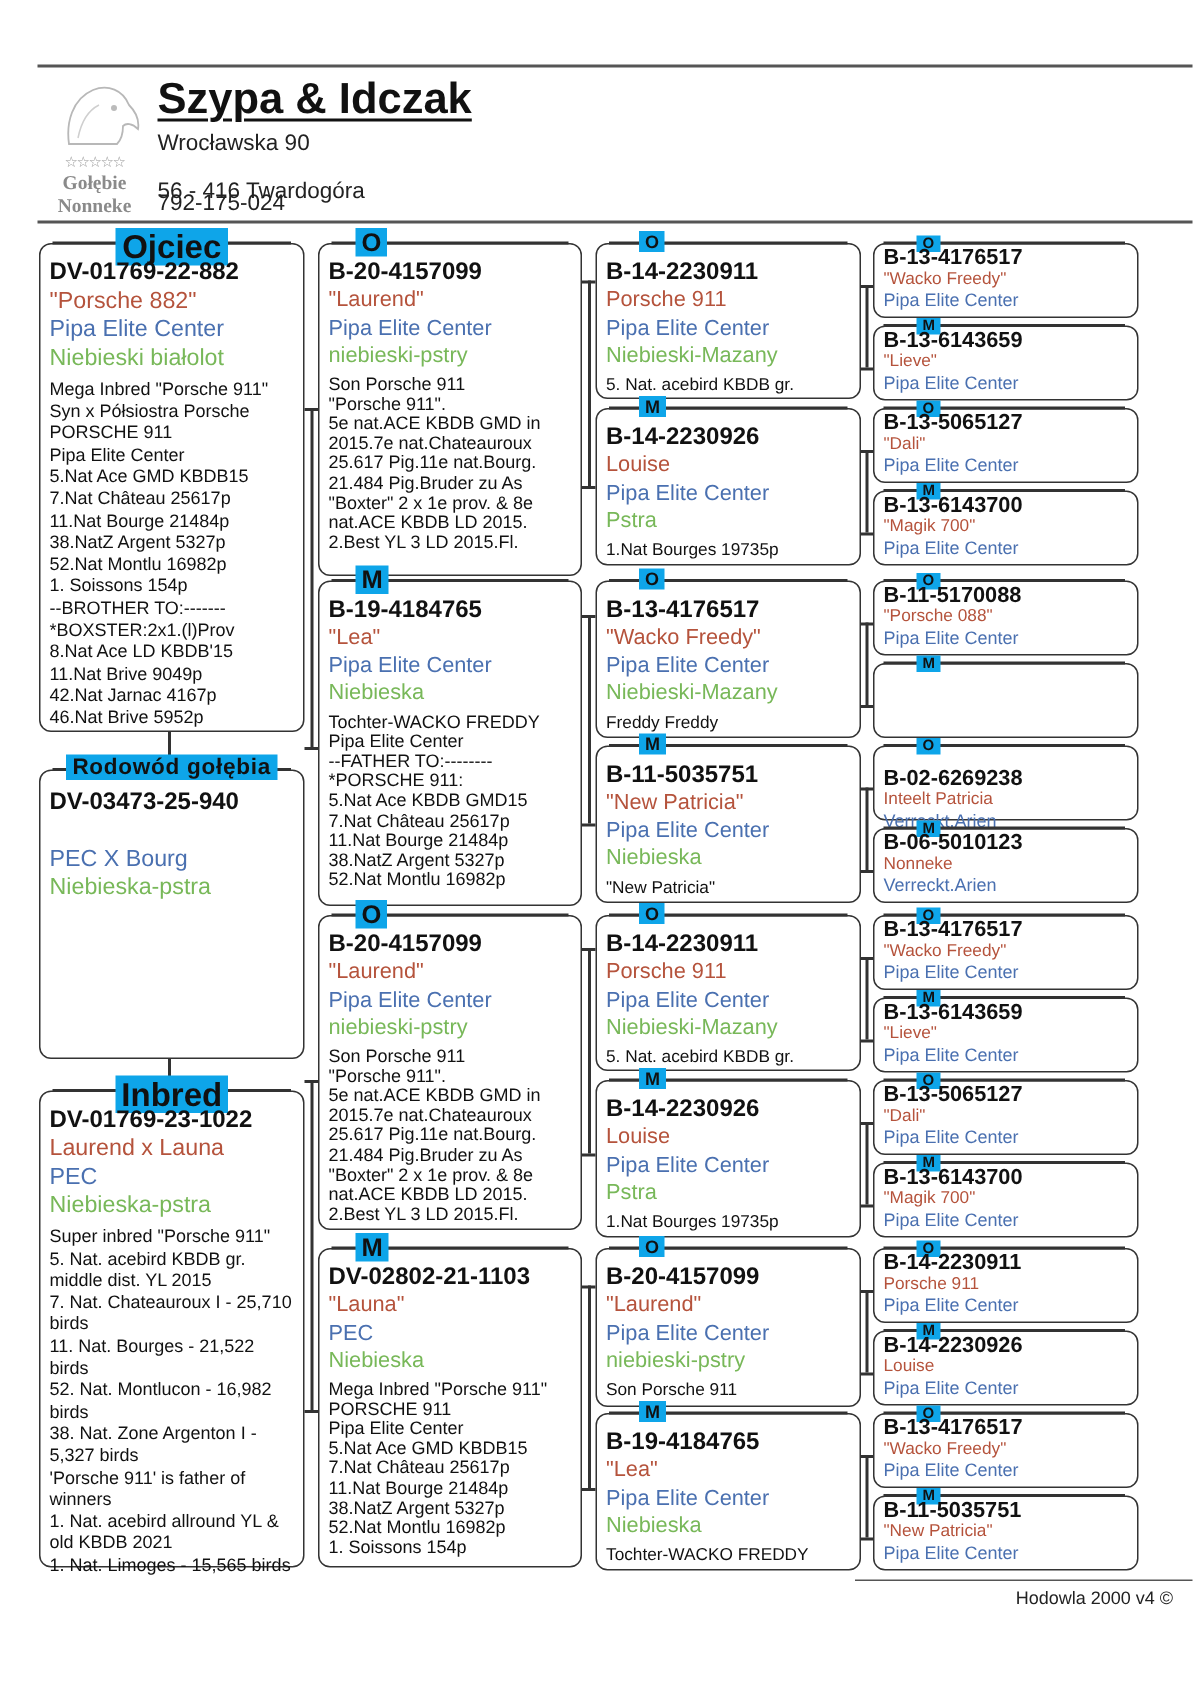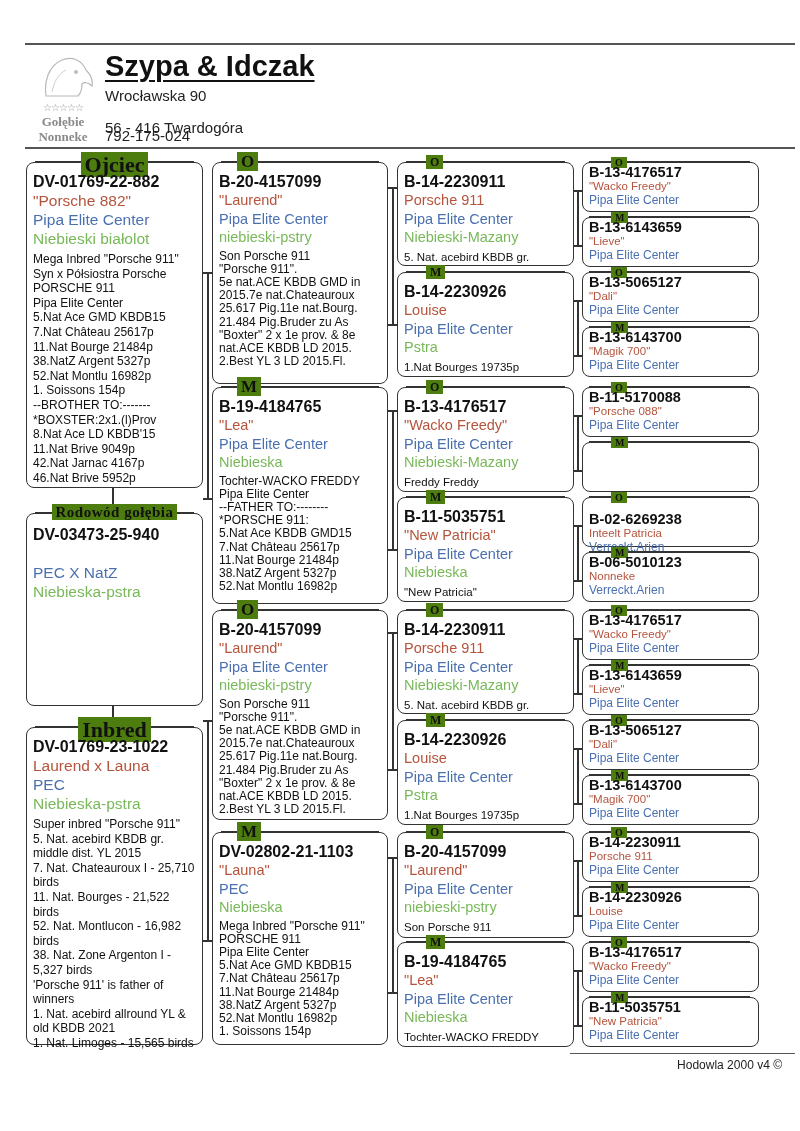--- a/index.html
+++ b/index.html
@@ -10,21 +10,21 @@
   .logo .head { position:absolute; left:10px; top:0; width:56px; height:46px; }
   .logo .stars { position:absolute; left:0; top:50px; width:70px; text-align:center; font-size:10px; color:#999; letter-spacing:-1px;}
   .logo .l1, .logo .l2 { position:absolute; left:0; width:70px; text-align:center;
         font-family:"Liberation Serif", serif; font-weight:bold; color:#8a8a8a; font-size:13px; }
   .logo .l1 { top:62px; } .logo .l2 { top:77px; }
   .title { position:absolute; left:105px; top:50px; font-size:29px; font-weight:bold; text-decoration:underline; text-underline-offset:4px; text-decoration-thickness:2px; }
   .addr { position:absolute; left:105px; font-size:15px; color:#222; }
   .box { position:absolute; border:1.5px solid #333; border-radius:8px; background:#fff; box-sizing:border-box; }
   .lbl { position:absolute; top:-11px; left:0; right:0; text-align:center; height:16px; }
   .lbl .line { position:absolute; top:9px; height:1.5px; background:#333; }
-  .lbl span { position:relative; background:#4d7c0f; padding:0 4px; font-family:Liberation Serif, serif; font-weight:bold; }
+  .lbl span { position:relative; background:#0ea5e9; padding:0 4px; font-family:Liberation Sans, sans-serif; font-weight:bold; }
   .inner { position:absolute; left:6px; right:4px; }
   .ring { font-weight:bold; }
   .red { color:#b5533c; }
   .blue { color:#4a70b0; }
   .green { color:#78b859; }
   .notes { color:#111; white-space:pre-line; }
   .c1 .ring { font-size:16px; } .c1 .red,.c1 .blue,.c1 .green{font-size:15.5px; line-height:19px;} .c1 .notes{font-size:12px; line-height:14.6px;}
   .c2 .ring { font-size:16px; } .c2 .red,.c2 .blue,.c2 .green{font-size:14.5px; line-height:18.5px;} .c2 .notes{font-size:12px; line-height:13.2px;}
   .c3 .ring { font-size:16px; } .c3 .red,.c3 .blue,.c3 .green{font-size:14.5px; line-height:18.5px;} .c3 .notes{font-size:11.5px; line-height:14px;}
   .c4 .ring { font-size:14.5px; line-height:15px;} .c4 .red { font-size:11.5px; line-height:13px;} .c4 .blue { font-size:12px; line-height:14px;}
@@ -76,21 +76,21 @@
 46.Nat Brive 5952p</div>
   </div>
 </div>
 <div class="conn" style="left:112px;top:488px;width:2px;height:24px;"></div>
 
 <div class="box c1" style="left:26px;top:513px;width:177px;height:193px;">
   <div class="lbl"><div class="line" style="left:8px;right:8px;"></div><span style="font-size:15px;letter-spacing:0.5px;">Rodowód gołębia</span></div>
   <div class="inner" style="top:12px;">
     <div class="ring">DV-03473-25-940</div>
     <div class="red" style="min-height:19px;"></div>
-    <div class="blue">PEC X NatZ</div>
+    <div class="blue">PEC X Bourg</div>
     <div class="green">Niebieska-pstra</div>
   </div>
 </div>
 <div class="conn" style="left:112px;top:706px;width:2px;height:18px;"></div>
 
 <div class="box c1" style="left:26px;top:727px;width:177px;height:318px;">
   <div class="lbl"><div class="line" style="left:8px;right:8px;"></div><span style="font-size:22px;">Inbred</span></div>
   <div class="inner" style="top:10px;">
     <div class="ring">DV-01769-23-1022</div>
     <div class="red">Laurend x Launa</div>

